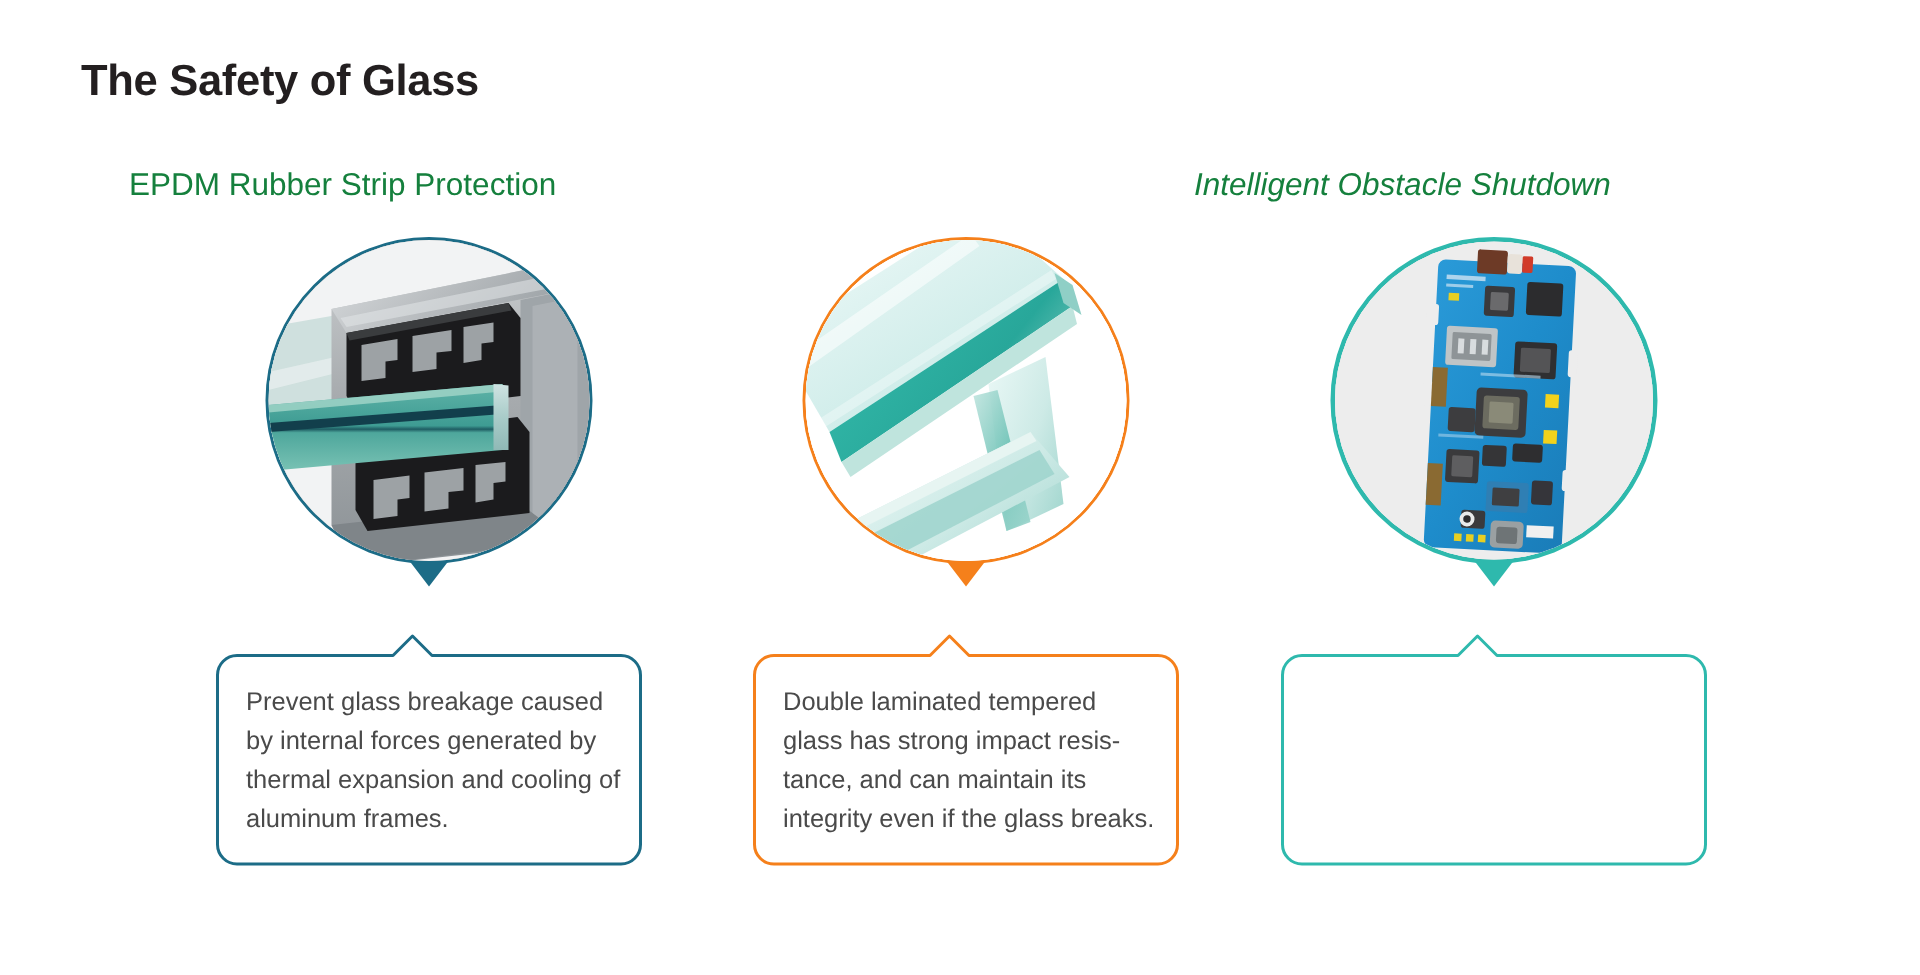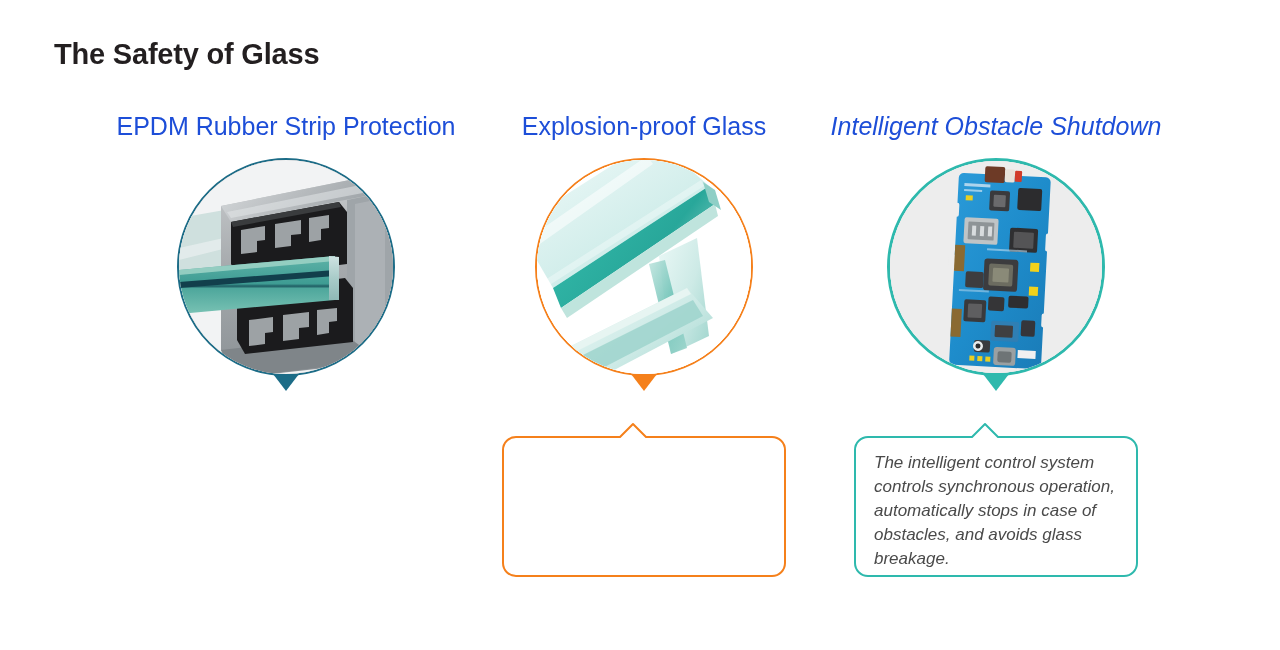--- a/index.html
+++ b/index.html
@@ -43,23 +43,23 @@
   }
   .column.c1 { left: 86px; }
   .column.c2 { left: 444px; }
   .column.c3 { left: 796px; font-style: italic; }
 
   .col-heading {
     position: absolute;
     top: 112px;
     left: 0;
     width: 400px;
-    text-align: center;
-    font-size: 25px;
-    color: #1d4ed8;
+    text-align: left;
+    font-size: 21px;
+    color: #15803d;
     white-space: nowrap;
   }
 
   
   .circle-wrap {
     position: absolute;
     top: 158px;
     left: 91px;
     width: 218px;
     height: 218px;
@@ -190,25 +190,34 @@
             <polygon points="0,110 156,96 156,140 0,154" fill="url(#glassG)"></polygon>
             <polygon points="0,122 156,110 156,116 0,128" fill="#123f4c"></polygon>
             <polygon points="0,110 156,96 156,101 0,115" fill="#9fd3c7" opacity="0.85"></polygon>
             <polygon points="150,96 160,97 160,140 150,140" fill="url(#glassEdge)"></polygon>
           </svg>
         </div>
       </div>
       <div class="pointer-down blue"></div>
     </div>
 
+    <div class="callout">
+      <svg viewBox="0 0 284 141" width="284" height="141">
+        <path d="M14,1 L118,1 L131,-12 L144,1 L270,1
+                 A13,13 0 0 1 283,14
+                 L283,127 A13,13 0 0 1 270,140
+                 L14,140 A13,13 0 0 1 1,127
+                 L1,14 A13,13 0 0 1 14,1 Z" fill="#ffffff" stroke="#1c6c87" stroke-width="2" stroke-linejoin="round"></path>
+      </svg>
+      <div class="callout-text">Prevent glass breakage caused by internal forces generated by thermal expansion and cooling of aluminum frames.</div>
+    </div>
   </div>
 
   <div class="column c2">
 
-    <div class="col-heading">Explosion-proof Glass</div>
 
     <div class="circle-wrap">
       <div class="circle ring-orange">
         <div class="glass-img">
           <svg viewBox="0 0 218 218" width="218" height="218" preserveAspectRatio="xMidYMid slice">
             <defs>
               <linearGradient id="paneA" x1="0.1" y1="0" x2="0.9" y2="1">
                 <stop offset="0%" stop-color="#f2fbfa"></stop>
                 <stop offset="35%" stop-color="#dff3f1"></stop>
                 <stop offset="100%" stop-color="#bfe6e2"></stop>
@@ -256,20 +265,22 @@
     </div>
 
     <div class="callout">
       <svg viewBox="0 0 284 141" width="284" height="141">
         <path d="M14,1 L118,1 L131,-12 L144,1 L270,1
                  A13,13 0 0 1 283,14
                  L283,127 A13,13 0 0 1 270,140
                  L14,140 A13,13 0 0 1 1,127
                  L1,14 A13,13 0 0 1 14,1 Z" fill="#ffffff" stroke="#f5801b" stroke-width="2" stroke-linejoin="round"></path>
       </svg>
+      <div class="callout-text">Double laminated tempered glass has strong impact resis-
+tance, and can maintain its integrity even if the glass breaks.</div>
     </div>
   </div>
 
   <div class="column c3">
 
     <div class="col-heading">Intelligent Obstacle Shutdown</div>
 
     <div class="circle-wrap">
       <div class="circle ring-green">
         <div class="pcb-img">
@@ -349,17 +360,16 @@
     </div>
 
     <div class="callout">
       <svg viewBox="0 0 284 141" width="284" height="141">
         <path d="M14,1 L118,1 L131,-12 L144,1 L270,1
                  A13,13 0 0 1 283,14
                  L283,127 A13,13 0 0 1 270,140
                  L14,140 A13,13 0 0 1 1,127
                  L1,14 A13,13 0 0 1 14,1 Z" fill="#ffffff" stroke="#2eb9ad" stroke-width="2" stroke-linejoin="round"></path>
       </svg>
-      <div class="callout-text tight">The intelligent control system controls synchronous operation, automatically stops in case of obstacles, and avoids glass breakage.</div>
     </div>
   </div>
 
 </div>
 
 </body></html>

